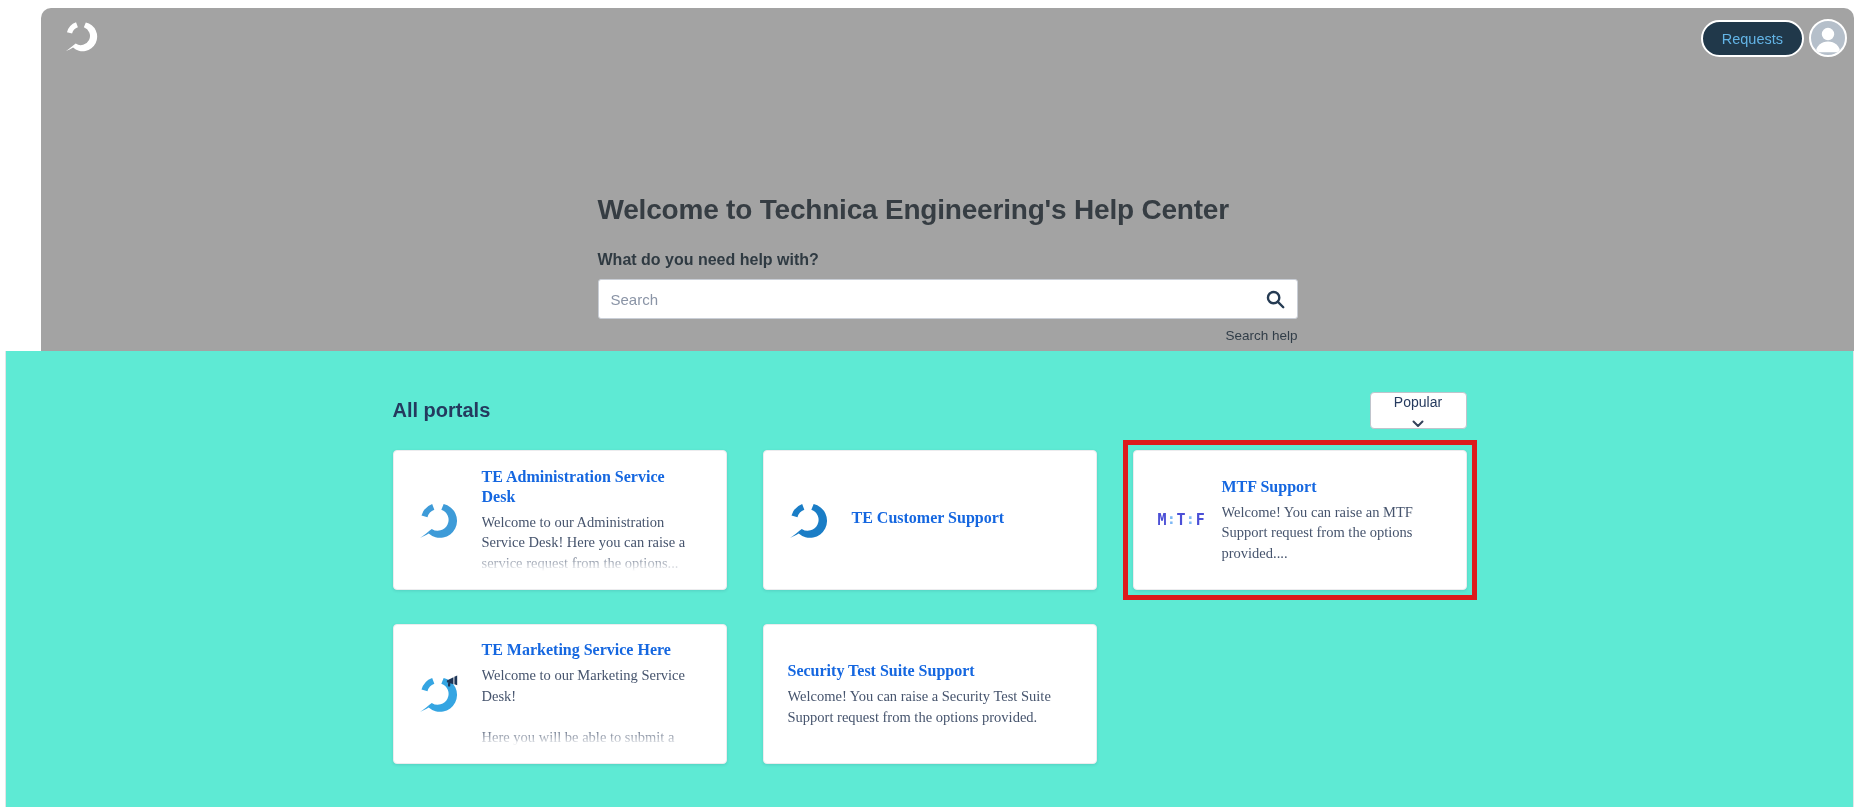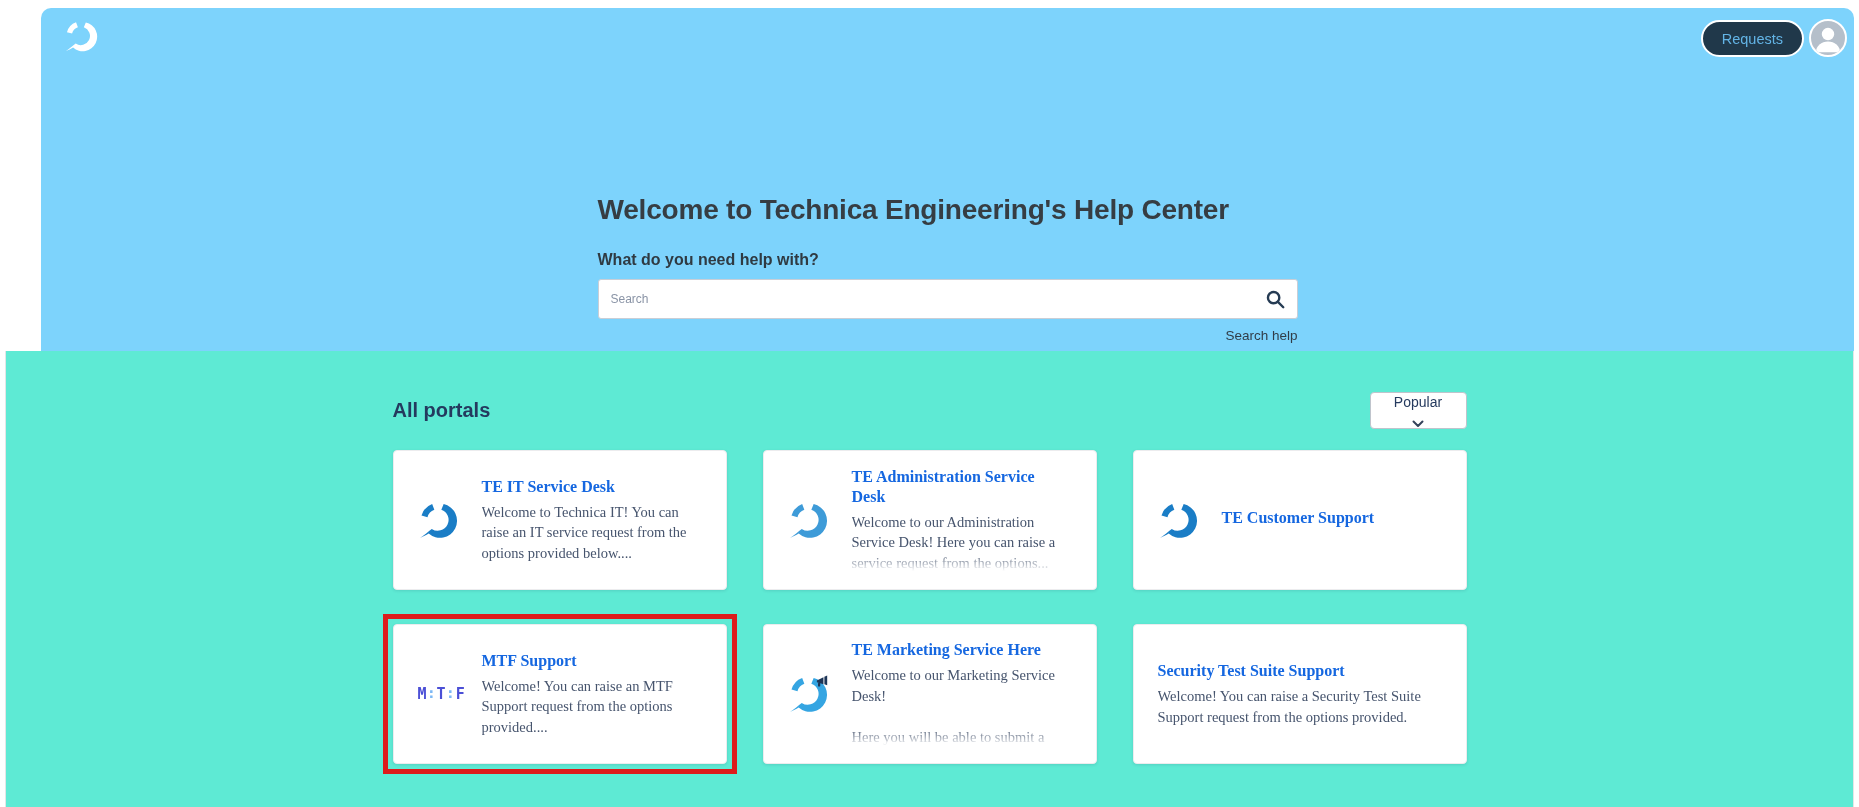--- a/index.html
+++ b/index.html
@@ -3,21 +3,21 @@
 <meta charset="utf-8">
 <style>
   html,body{margin:0;padding:0;}
   body{
     width:1859px;height:807px;overflow:hidden;background:#ffffff;
     font-family:"Liberation Sans",sans-serif;position:relative;
   }
   .page{margin:0 5px;height:100%;}
   
   .banner{
-    margin-top:8px;height:343px;background:#7dd3fc;
+    margin-top:8px;height:343px;background:#a3a3a3;
     border-radius:10px 10px 0 0;position:relative;margin-left:36px;
   }
   .brand-logo{position:absolute;left:23px;top:11px;width:34px;height:34px;color:#ffffff;cursor:pointer;}
   .brand-logo svg{width:100%;height:100%;display:block;}
   .requests-btn{
     position:absolute;right:50px;top:12px;height:33px;padding:0 19px;
     background:#20384a;border:2px solid #ffffff;border-radius:19px;
     color:#63b4e6;font-size:14.5px;display:flex;align-items:center;cursor:pointer;
     font-family:"Liberation Sans",sans-serif;
   }
@@ -26,21 +26,21 @@
     background:#b5bfca;border:2px solid #ffffff;overflow:hidden;cursor:pointer;
   }
   .avatar svg{width:100%;height:100%;display:block;}
   
   .hero{position:absolute;left:50%;transform:translateX(-50%);width:700px;top:186px;}
   .hero h1{margin:0;font-size:28px;font-weight:700;color:#363d43;letter-spacing:-0.2px;}
   .hero .q-label{margin-top:25px;font-size:16px;font-weight:700;color:#2f3a42;}
   .search-wrap{margin-top:10px;position:relative;}
   .search-input{
     width:100%;height:40px;box-sizing:border-box;border:1px solid #c9ced6;border-radius:3px;
-    padding:0 46px 0 12px;font-size:12px;color:#333;outline:none;
+    padding:0 46px 0 12px;font-size:15px;color:#333;outline:none;
     font-family:"Liberation Sans",sans-serif;
   }
   .search-input::placeholder{color:#8a94a6;opacity:1;}
   .search-icon{position:absolute;right:12px;top:9px;width:22px;height:22px;cursor:pointer;}
   .search-help{margin-top:9px;text-align:right;font-size:13.5px;color:#313d48;cursor:pointer;}
   
   .content{
     background:#5eead4;height:456px;
     border-left:1px solid #e4e5e7;border-right:1px solid #e4e5e7;
     box-sizing:border-box;
@@ -140,34 +140,20 @@
         <div class="portals-title">All portals</div>
         <div class="sort-btn">
           <span>Popular</span>
           <svg width="12" height="8" viewBox="0 0 12 8" fill="none" stroke="#34425a" stroke-width="2" stroke-linecap="round" stroke-linejoin="round">
             <polyline points="1.5,1.5 6,6 10.5,1.5"></polyline>
           </svg>
         </div>
       </div>
 
       <div class="grid" id="cards-grid">
-  <div class="cell">
-    <div class="card">
-      <div class="card-logo">
-        <svg class="swirl" viewBox="0 0 48 48" fill="currentColor" style="color: rgb(26, 125, 198);">
-                  <use href="#swirl-shape"></use>
-                </svg>
-
-      </div>
-      <div class="card-text">
-        <div class="card-title">TE IT Service Desk</div>
-        <div class="card-desc">Welcome to Technica IT! You can raise an IT service request from the options provided below....</div>
-      </div>
-    </div>
-  </div>
 
   <div class="cell faded">
     <div class="card">
       <div class="card-logo">
         <svg class="swirl" viewBox="0 0 48 48" fill="currentColor" style="color: rgb(62, 155, 216);">
                   <use href="#swirl-shape"></use>
                 </svg>
 
       </div>
       <div class="card-text">

